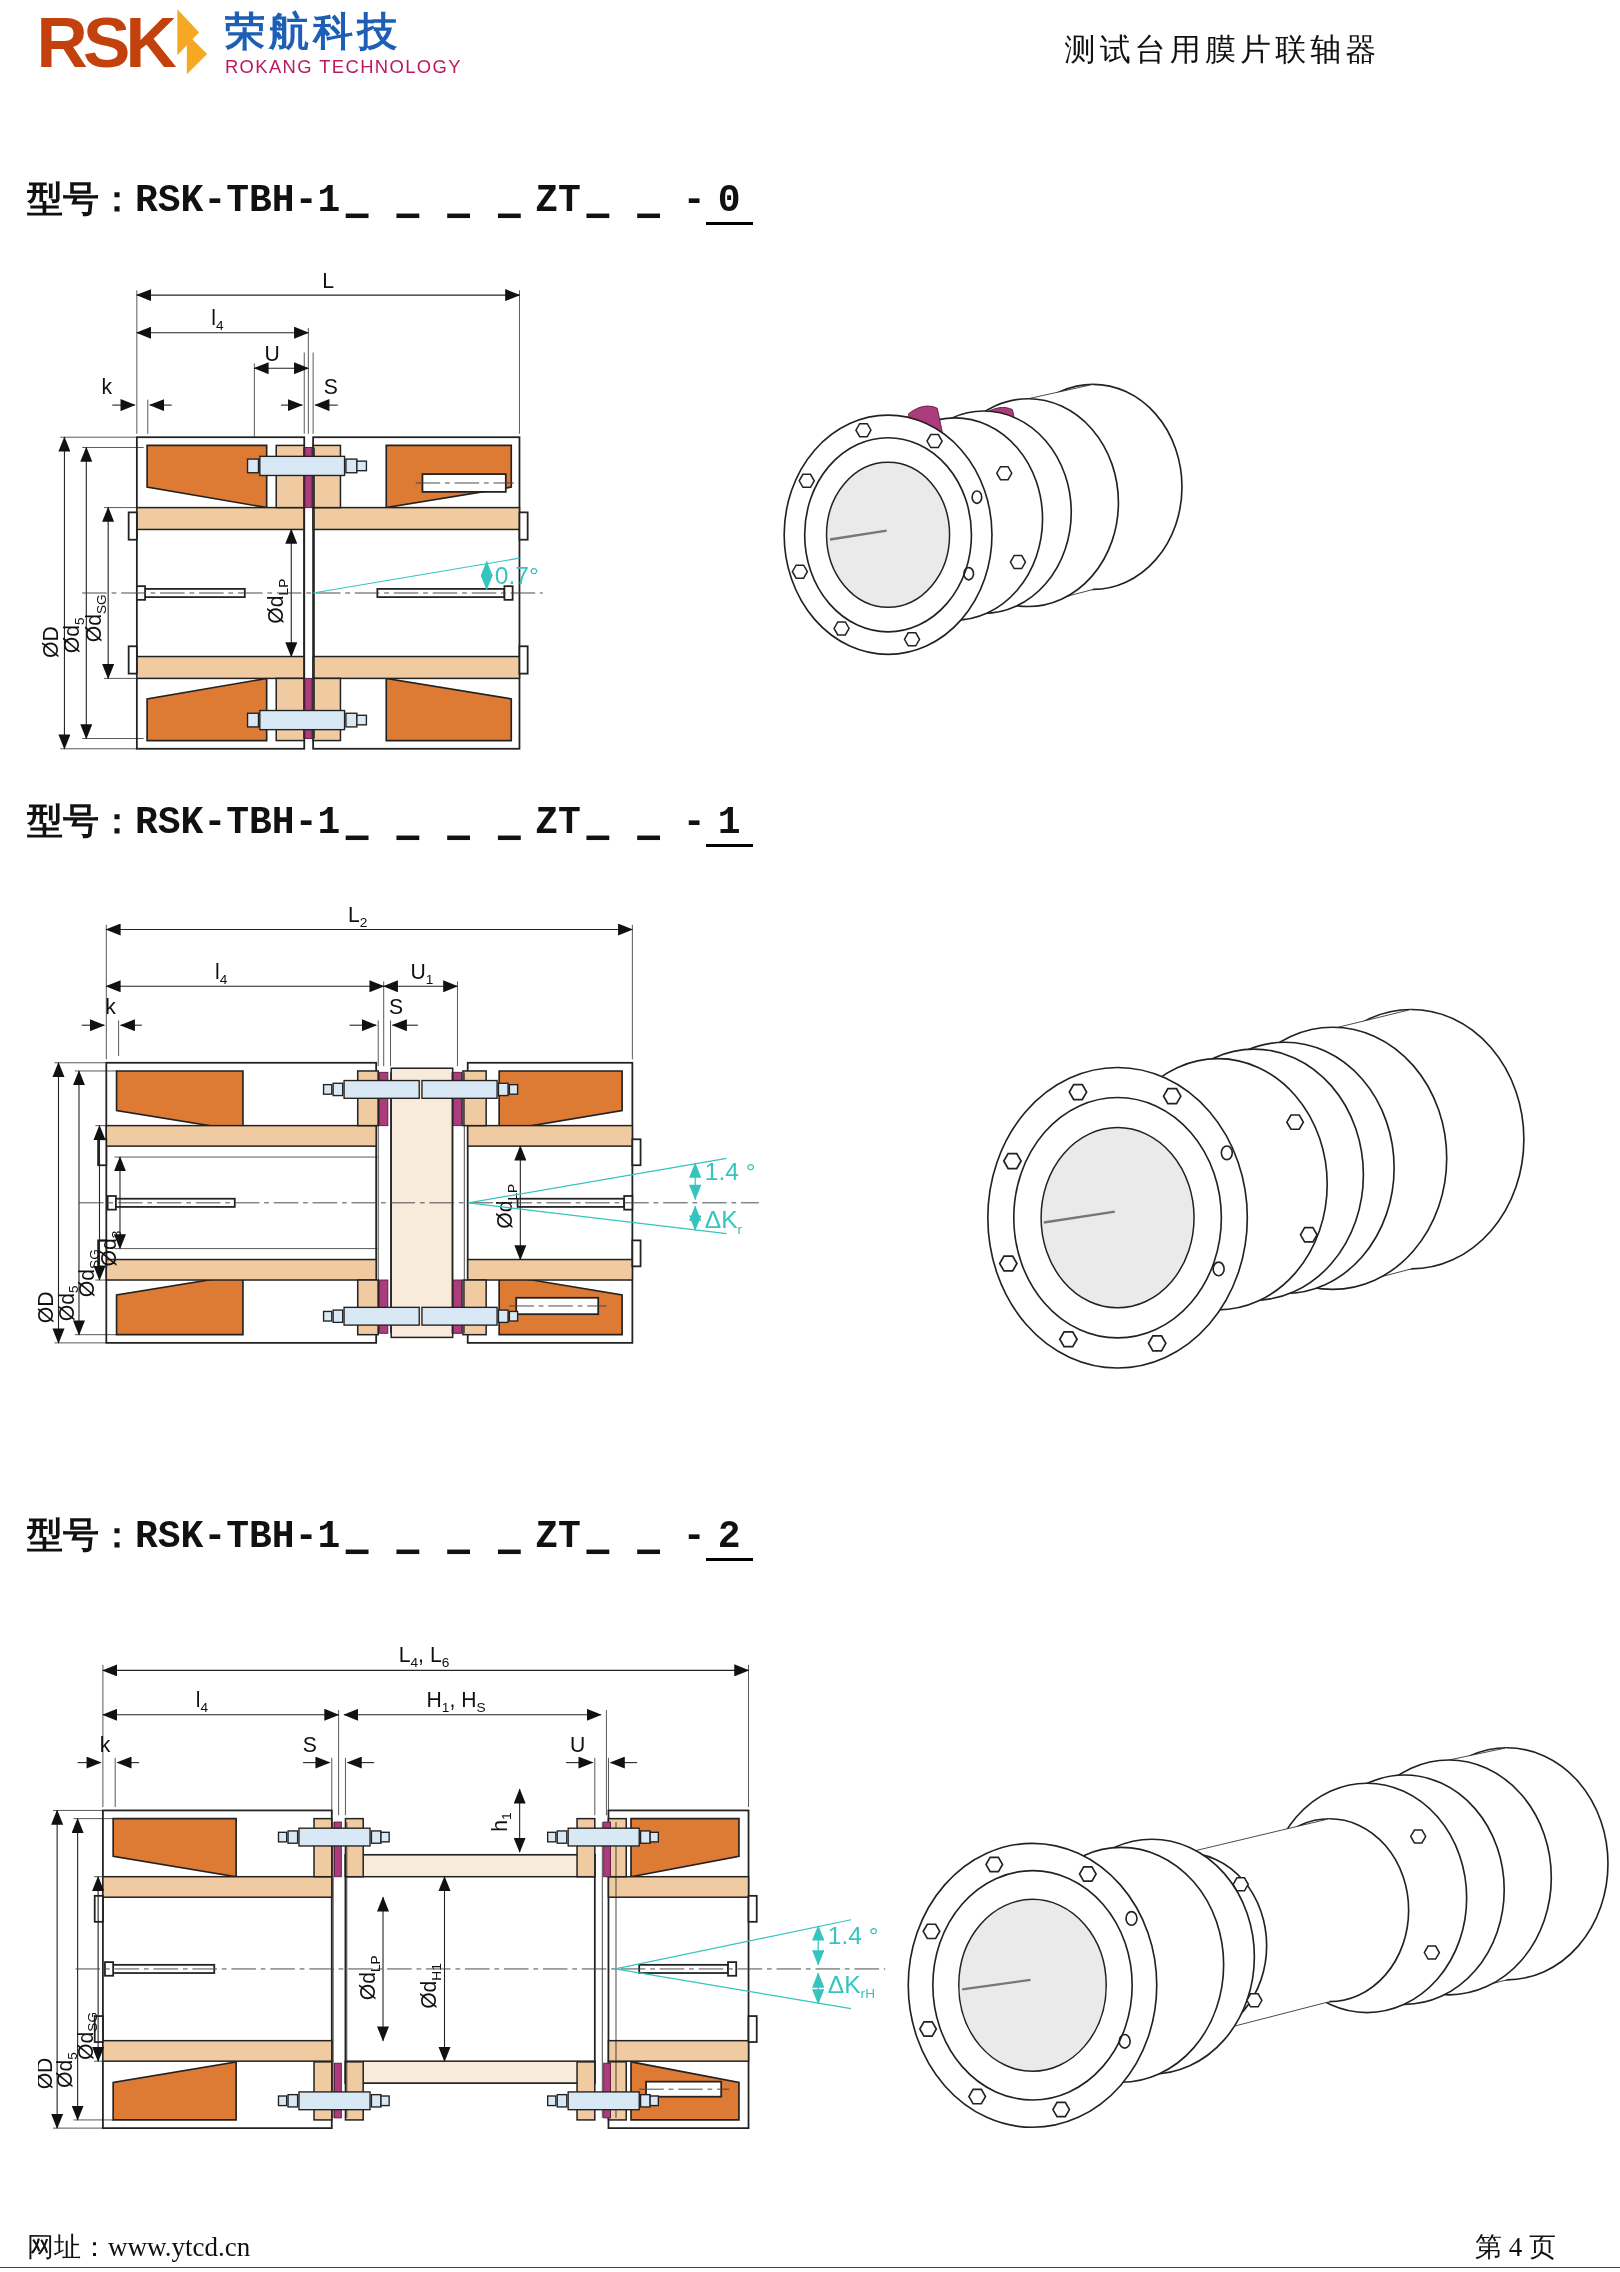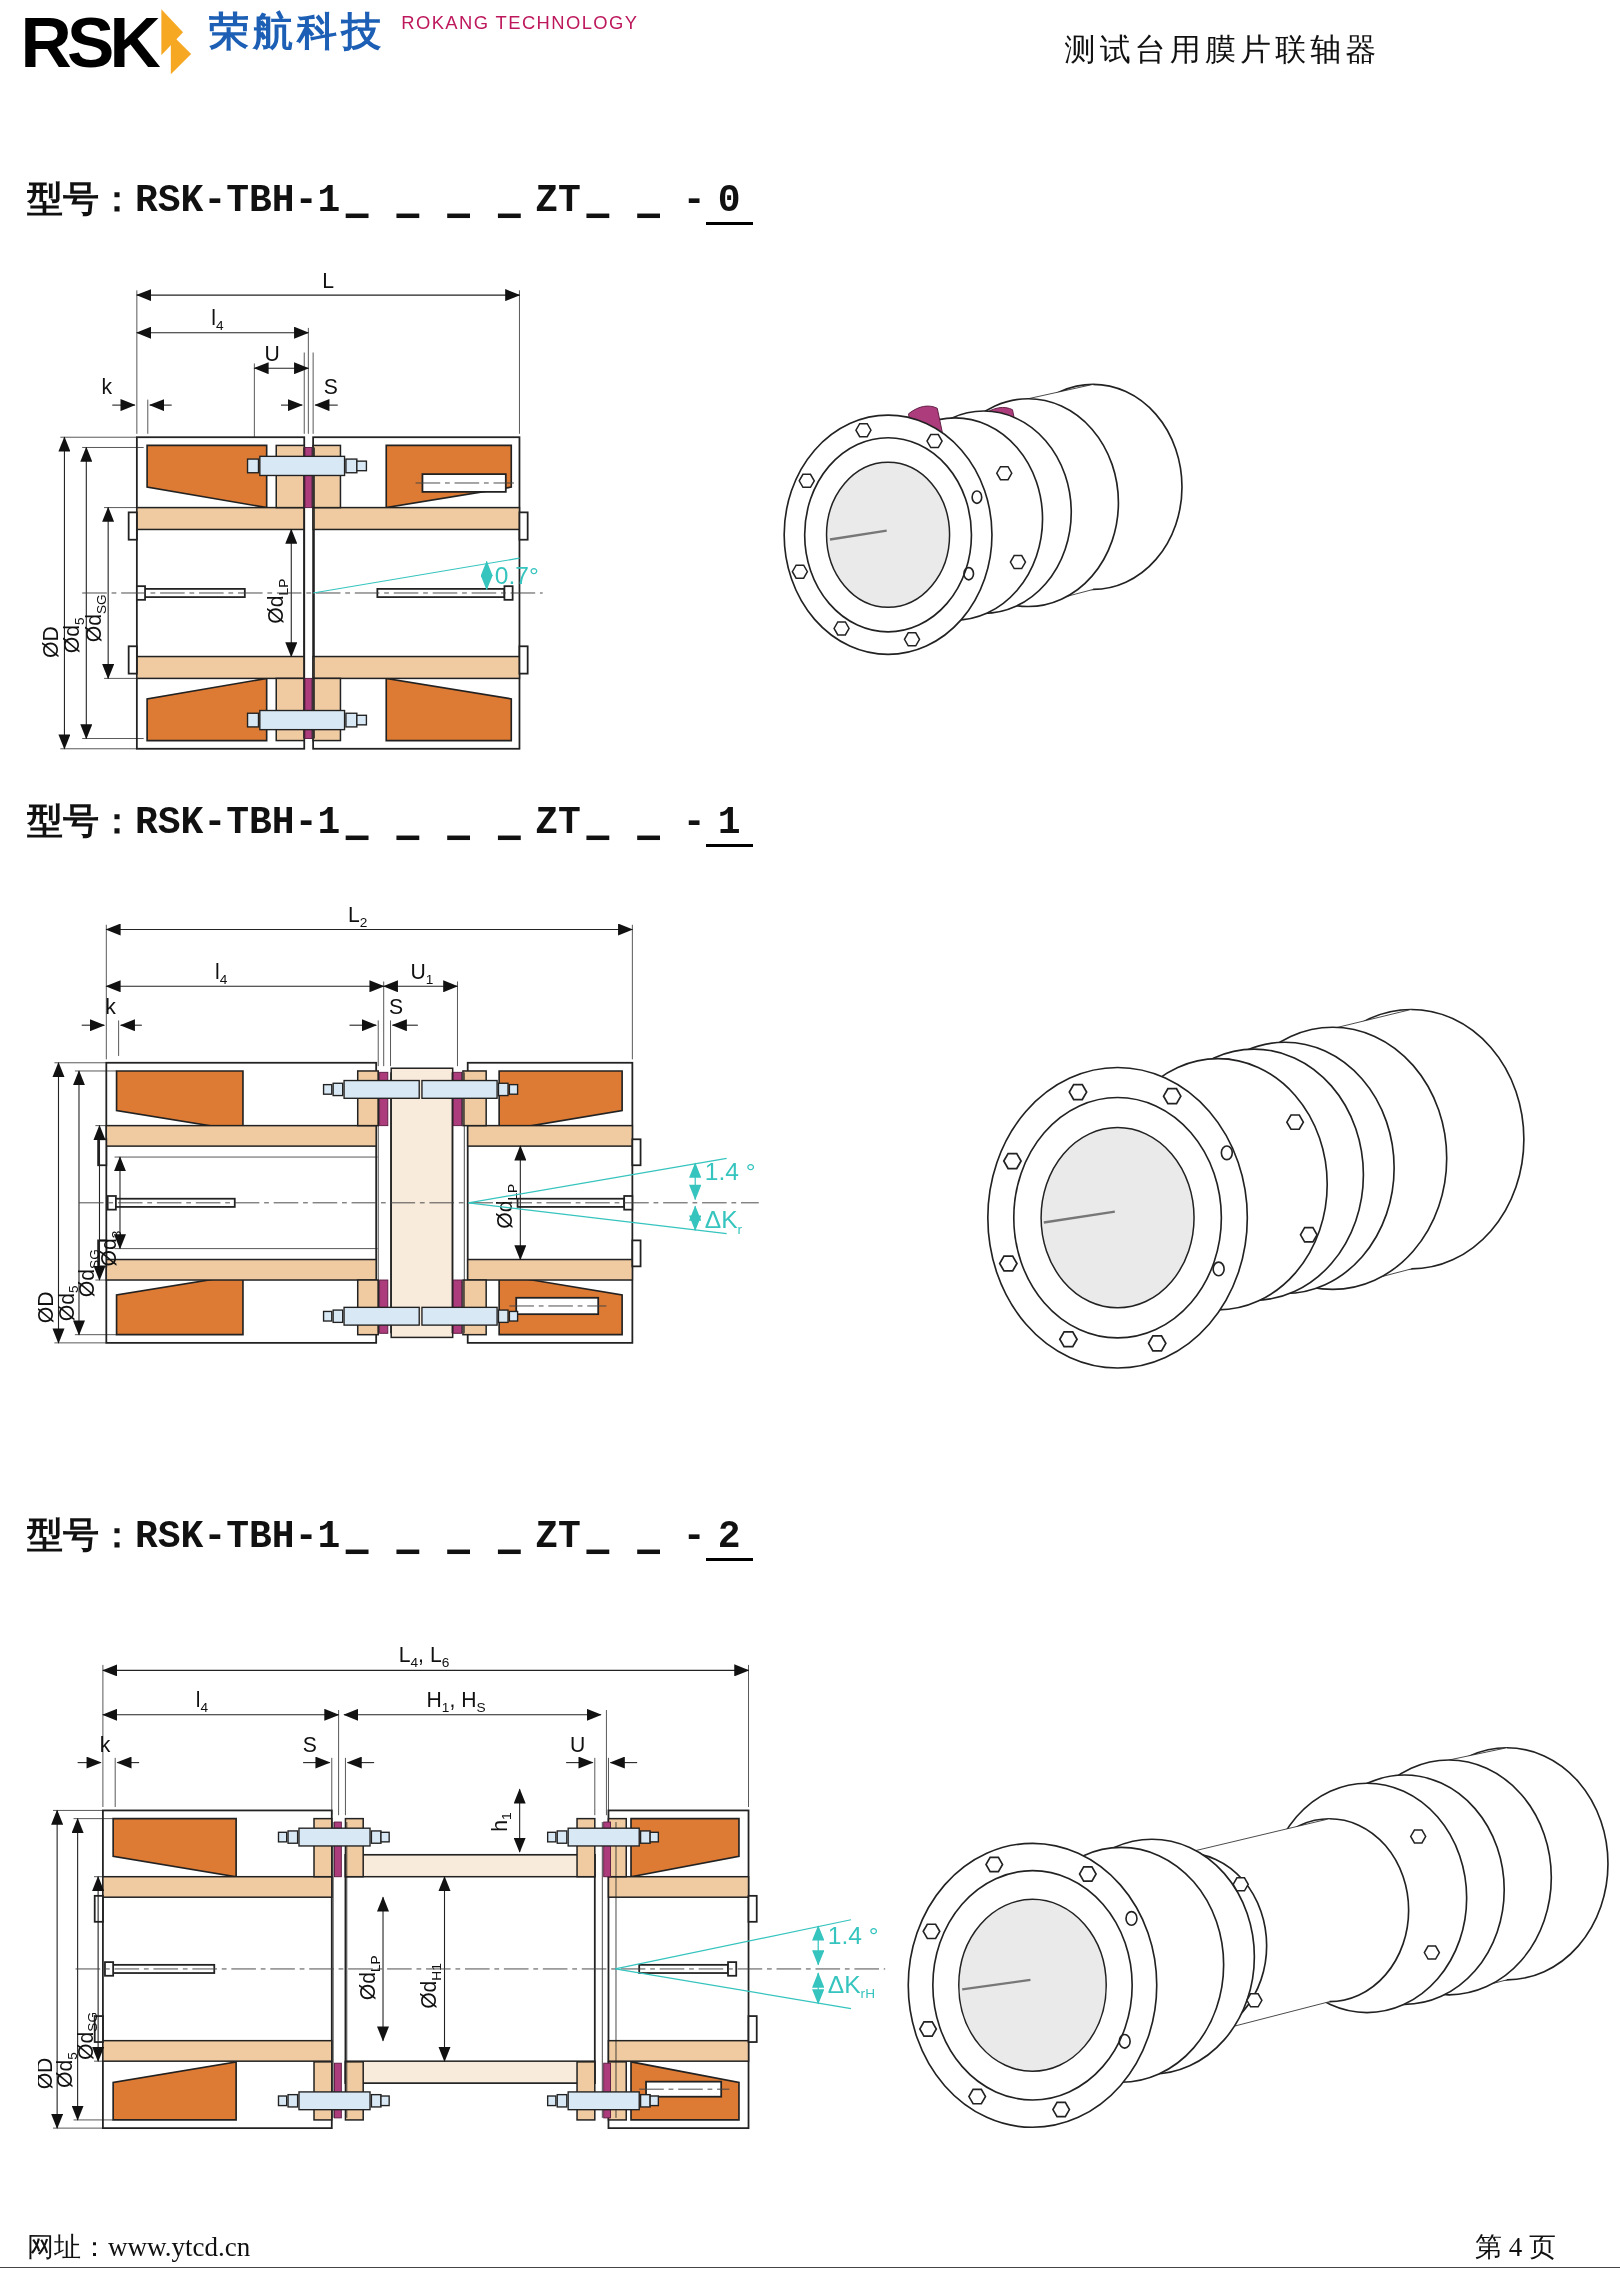--- a/index.html
+++ b/index.html
@@ -1,23 +1,23 @@
 <!DOCTYPE html>
 <html style="font-size:11px"><head>
 <meta charset="utf-8">
 <style>
   html,body{margin:0;padding:0;background:#888;}
   .page{position:relative;width:1621px;height:2273px;background:#ffffff;overflow:hidden;
         font-family:"Liberation Sans",sans-serif;color:#111;}
   
   .logo{position:absolute;left:20.5px;top:6.8px;display:flex;align-items:flex-start;}
   .rsk{font-family:"Liberation Sans",sans-serif;font-weight:bold;font-size:71px;line-height:71px;
-       color:#000000;letter-spacing:-4.8px;}
+       color:#c2410c;letter-spacing:-4.8px;margin-left:16px;}
   .chev{margin:2.7px 6.8px 0 4.1px;}
-  .logo-right{display:flex;margin-top:2.7px;gap:16px;}
+  .logo-right{display:flex;flex-direction:column;margin-top:2.7px;}
   .logo-cn{font-size:40px;font-weight:bold;color:#1C5FB5;letter-spacing:4.1px;line-height:44px;}
   .logo-en{font-size:18.4px;color:#be185d;letter-spacing:1.4px;margin-top:2.7px;}
   .doc-title{position:absolute;left:1004px;top:29px;width:437px;font-family:"Liberation Serif",serif;
        font-size:31px;letter-spacing:4.1px;white-space:nowrap;text-align:center;}
   
   .model{position:absolute;left:27px;white-space:nowrap;}
   .m-cjk{font-weight:bold;font-size:36px;}
   .m-base{font-family:"Liberation Mono",monospace;font-weight:bold;font-size:38px;text-align:right;}
   .m-blank{font-family:"DejaVu Sans",sans-serif;font-size:29px;letter-spacing:9.6px;margin:0 5.5px;}
   .m-dash{margin-left:8.2px;}

